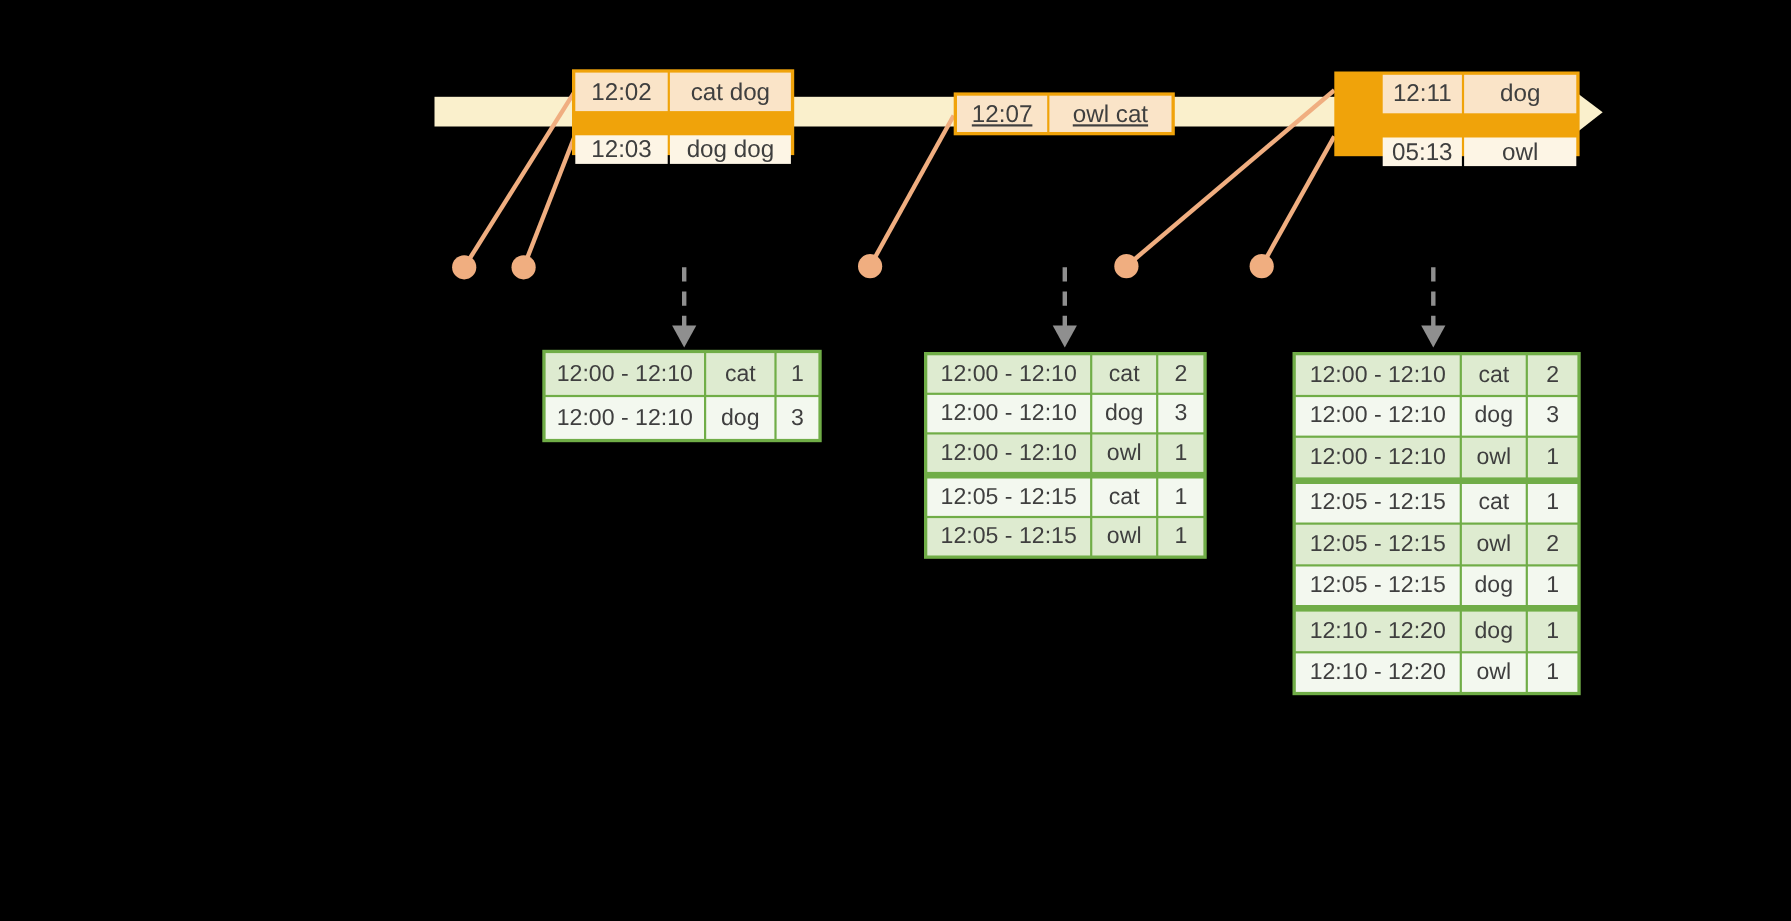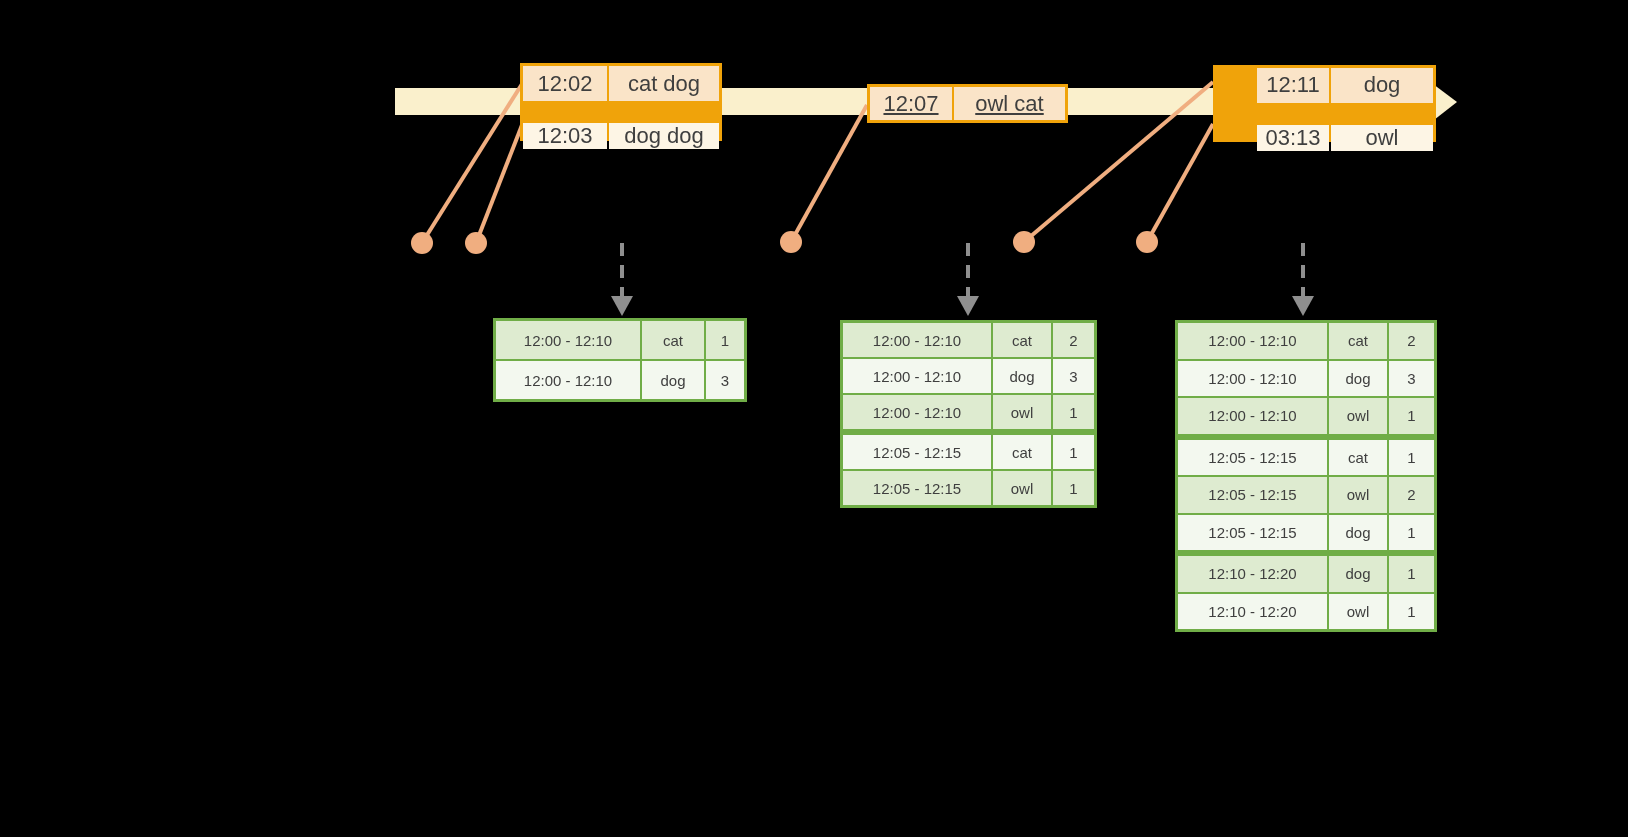--- a/index.html
+++ b/index.html
@@ -27,21 +27,21 @@
   .eb2{left:1213px;top:65px;} .eb2 .event-row{grid-template-columns:72px 102px;height:34.5px;padding-left:41px;}
 
   
   .result-table{
     position:absolute;
     background:var(--c-table-border,#70ad47);
     padding:3px;display:flex;flex-direction:column;gap:2px;
   }
   .t-row{display:grid;gap:2px;}
   .t-row.group-start{margin-top:4px;}
-  .t-row .cell{display:flex;align-items:center;justify-content:center;font-size:15px;}
+  .t-row .cell{display:flex;align-items:center;justify-content:center;font-size:21px;}
   .t-row.fill-green .cell{background:var(--c-table-row-green,#deebd0);}
   .t-row.fill-white .cell{background:var(--c-table-row-white,#f3f8ef);}
   .rt0{left:493px;top:318px;}  .rt0 .t-row{grid-template-columns:144px 62px 38px;height:38px;}
   .rt1{left:840px;top:320px;}  .rt1 .t-row{grid-template-columns:148px 58px 41px;height:34px;}
   .rt2{left:1175px;top:320px;} .rt2 .t-row{grid-template-columns:149px 58px 45px;height:35.5px;}
 </style>
 </head>
 <body>
 
 <div class="canvas">
@@ -92,21 +92,21 @@
       <div class="cell time">12:07</div>
       <div class="cell words">owl cat</div>
     </div>
     </div>
   <div class="event-box eb2">
       <div class="event-row peach">
       <div class="cell time">12:11</div>
       <div class="cell words">dog</div>
     </div>
       <div class="event-row cream">
-      <div class="cell time">03:13</div>
+      <div class="cell time">05:13</div>
       <div class="cell words">owl</div>
     </div>
     </div>
 
   <div class="result-table rt0">
       <div class="t-row fill-green">
       <div class="cell window">12:00 - 12:10</div>
       <div class="cell word">cat</div>
       <div class="cell count">1</div>
     </div>

